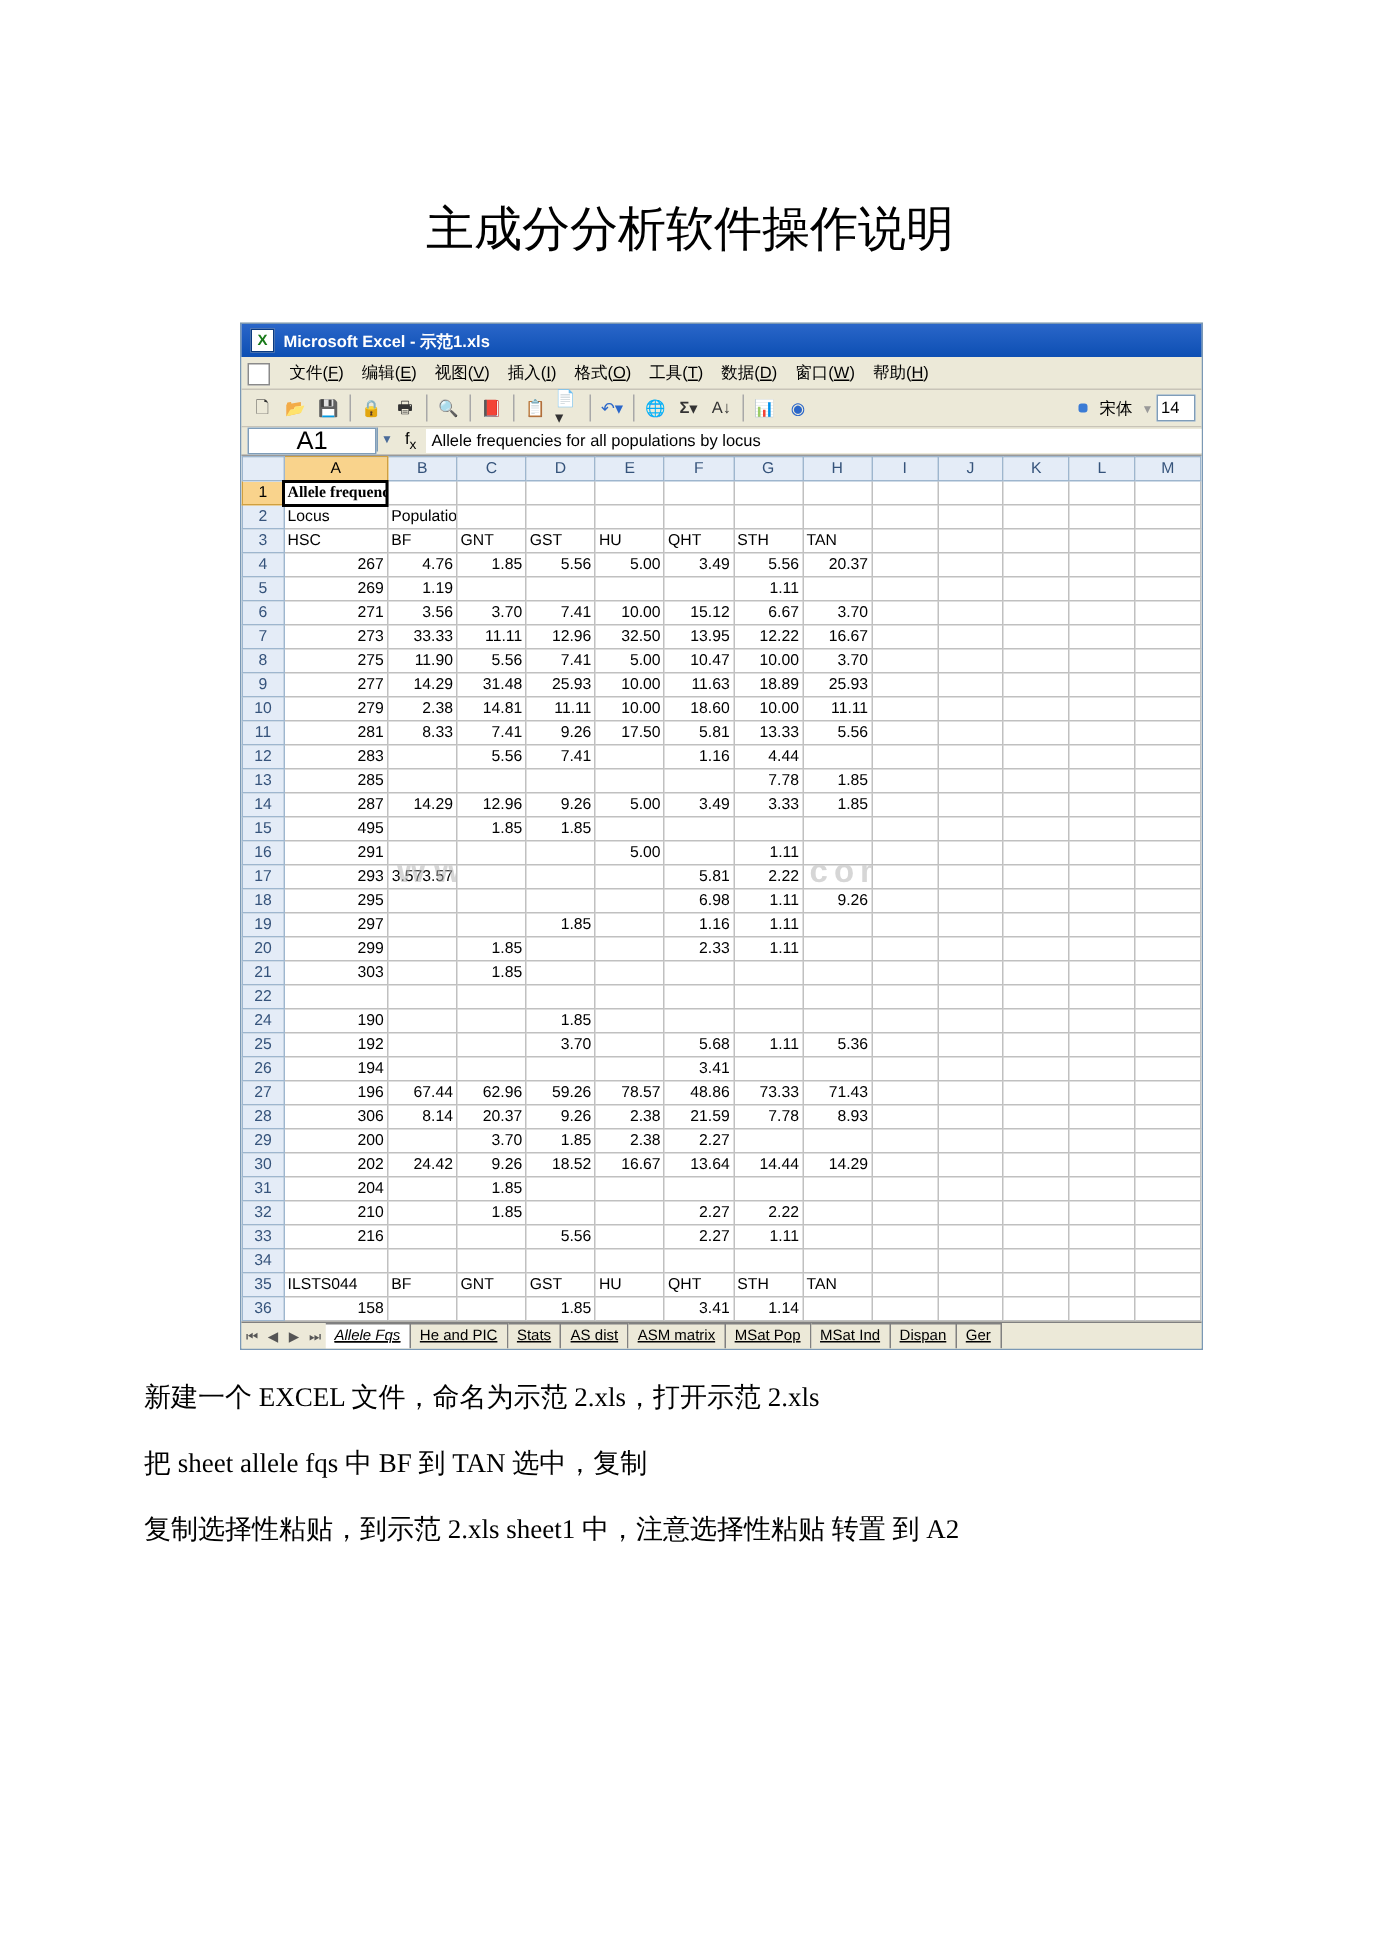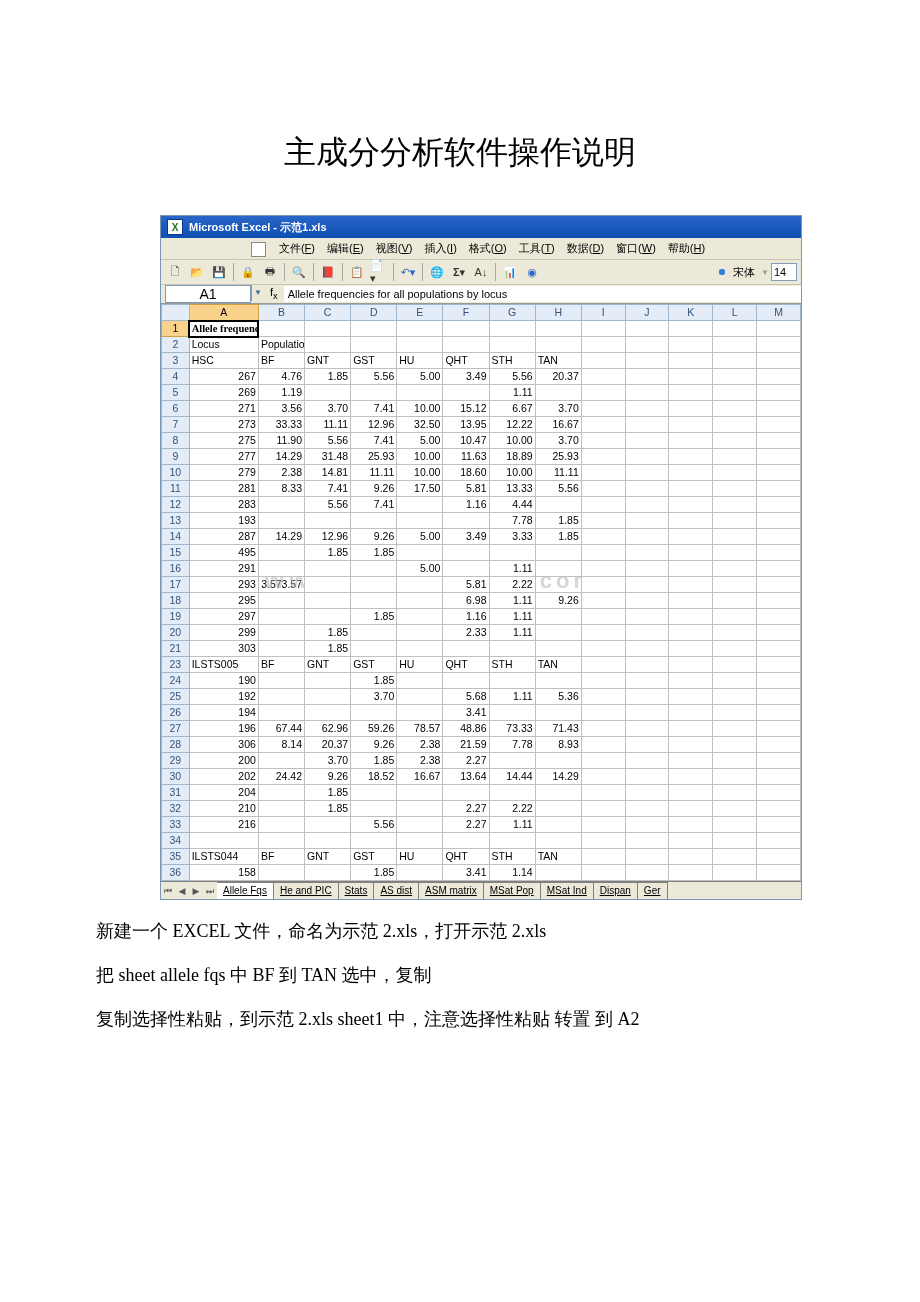--- a/index.html
+++ b/index.html
@@ -54,21 +54,20 @@
     justify-content: center;
     color: #1a7a1a;
     font-size: 10px;
     font-weight: bold;
     border: 1px solid #0a3a80;
   }
   .menubar {
     background: #ece9d8;
     padding: 2px 4px;
     border-bottom: 1px solid #c8c4b8;
-    text-align: center;
   }
   .menubar .small-icon {
     display:inline-block; width:13px; height:13px;
     background:#fff; border:1px solid #8a8a8a; margin-right:4px;
     vertical-align:middle;
   }
   .menubar span.menu {
     display: inline-block;
     padding: 1px 6px;
     color: #000;
@@ -118,21 +117,21 @@
     height: 18px;
   }
   .name-box {
     width: 76px;
     background: #fff;
     border: 1px solid #7f9db9;
     height: 16px;
     line-height: 16px;
     padding: 0 4px;
     text-align: center;
-    font-size: 14px;
+    font-size: 17px;
     margin-left: 4px;
   }
   .name-box-drop {
     width: 12px; height: 16px; text-align:center;
     color:#4a6b99; font-size:8px; line-height:16px;
     border-left:1px solid #7f9db9;
   }
   .fx { padding: 0 6px; font-size:11px; }
   .fmla-input {
     flex: 1;
@@ -234,20 +233,21 @@
     background: #ece9d8;
     height: 16px;
     line-height: 16px;
     white-space: nowrap;
     font-family: Tahoma, sans-serif;
   }
   .sheet-tab.active {
     background: #fff;
     font-weight: normal;
     text-decoration: underline;
+    font-style: italic;
   }
   .sheet-tab u { text-decoration: underline; }
   .blue-dot {
     width:6px;height:6px;background:#3a7bd5;display:inline-block;border-radius:2px;margin-right:2px;
   }
 </style>
 </head>
 <body>
 
 <div class="page">
@@ -532,21 +532,21 @@
               <td class="num">4.44</td>
               <td class="txt"></td>
               <td class="txt"></td>
               <td class="txt"></td>
               <td class="txt"></td>
               <td class="txt"></td>
               <td class="txt"></td>
             </tr>
             <tr>
               <th class="rowhdr">13</th>
-              <td class="num">193</td>
+              <td class="num">285</td>
               <td class="txt"></td>
               <td class="txt"></td>
               <td class="txt"></td>
               <td class="txt"></td>
               <td class="txt"></td>
               <td class="num">7.78</td>
               <td class="num">1.85</td>
               <td class="txt"></td>
               <td class="txt"></td>
               <td class="txt"></td>
@@ -677,29 +677,29 @@
               <td class="txt"></td>
               <td class="txt"></td>
               <td class="txt"></td>
               <td class="txt"></td>
               <td class="txt"></td>
               <td class="txt"></td>
               <td class="txt"></td>
               <td class="txt"></td>
             </tr>
             <tr>
-              <th class="rowhdr">23</th>
-              <td class="txt">ILSTS005</td>
-              <td class="txt">BF</td>
-              <td class="txt">GNT</td>
-              <td class="txt">GST</td>
-              <td class="txt">HU</td>
-              <td class="txt">QHT</td>
-              <td class="txt">STH</td>
-              <td class="txt">TAN</td>
+              <th class="rowhdr">22</th>
+              <td class="txt"></td>
+              <td class="txt"></td>
+              <td class="txt"></td>
+              <td class="txt"></td>
+              <td class="txt"></td>
+              <td class="txt"></td>
+              <td class="txt"></td>
+              <td class="txt"></td>
               <td class="txt"></td>
               <td class="txt"></td>
               <td class="txt"></td>
               <td class="txt"></td>
               <td class="txt"></td>
             </tr>
             <tr>
               <th class="rowhdr">24</th>
               <td class="num">190</td>
               <td class="txt"></td>

